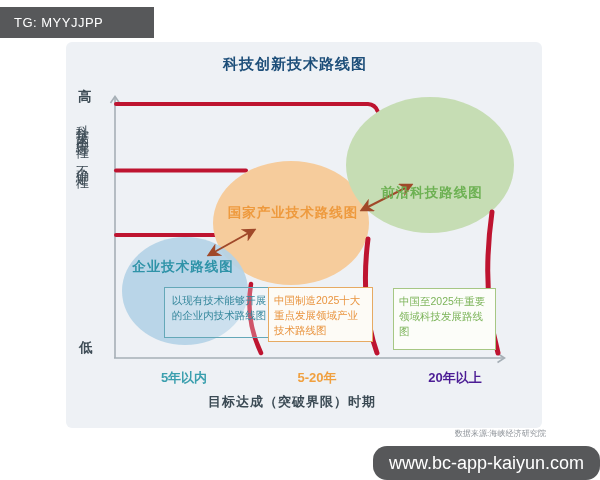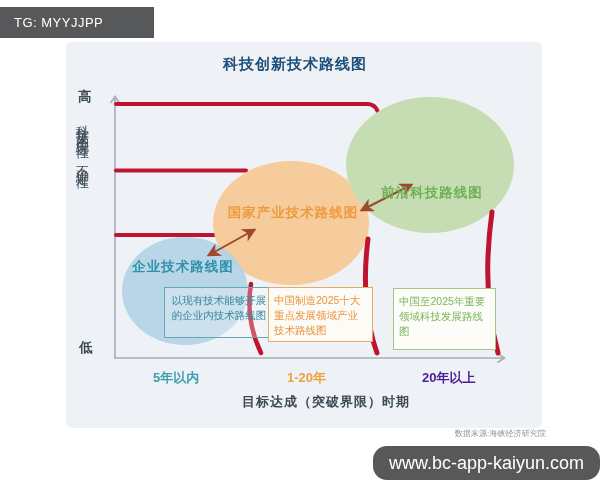--- a/index.html
+++ b/index.html
@@ -46,26 +46,26 @@
     color:#35879c;text-align:center;margin-left:40px;
   }
   #box-national{
     left:268px;top:287px;width:105px;height:55px;
     border-color:#e6aa62;background:#fdfbf6;color:#e9943f;
   }
   #box-frontier{
     left:393px;top:288px;width:103px;height:62px;
     border-color:#a6c784;background:#fcfdf9;color:#7cb45a;
   }
-  .tick{font-size:13px;font-weight:600;}
+  .tick{font-size:13px;text-align:center;font-weight:600;}
   #tick-1{left:153px;top:369px;width:62px;color:#3b9fae;}
   #tick-2{left:287px;top:369px;width:60px;color:#f0a03f;}
   #tick-3{left:422px;top:369px;width:66px;color:#4c1d95;}
   #x-axis-title{
-    left:208px;top:393px;width:202px;text-align:right;
+    left:208px;top:393px;width:202px;text-align:left;
     color:#3b4a54;font-size:13px;font-weight:600;letter-spacing:1px;
   }
   #source-note{
     left:380px;top:428px;width:166px;text-align:right;
     color:#8d9298;font-size:9px;transform:scale(.9);transform-origin:right top;
   }
 </style>
 </head>
 <body>
 
@@ -118,21 +118,21 @@
 <div id="box-national" class="abs note-box">
   <span>中国制造2025十大重点发展领域产业技术路线图</span>
 </div>
 
 <div id="label-frontier" class="abs ellipse-label">前沿科技路线图</div>
 <div id="box-frontier" class="abs note-box">
   <span>中国至2025年重要领域科技发展路线图</span>
 </div>
 
 <div id="tick-1" class="abs tick">5年以内</div>
-<div id="tick-2" class="abs tick">1-20年</div>
+<div id="tick-2" class="abs tick">5-20年</div>
 <div id="tick-3" class="abs tick">20年以上</div>
 <div id="x-axis-title" class="abs">目标达成（突破界限）时期</div>
 
 <div id="source-note" class="abs">数据来源:海峡经济研究院</div>
 
 <div id="bottom-banner" class="banner">
   <span>www.bc-app-kaiyun.com</span>
 </div>
 
 </body></html>

